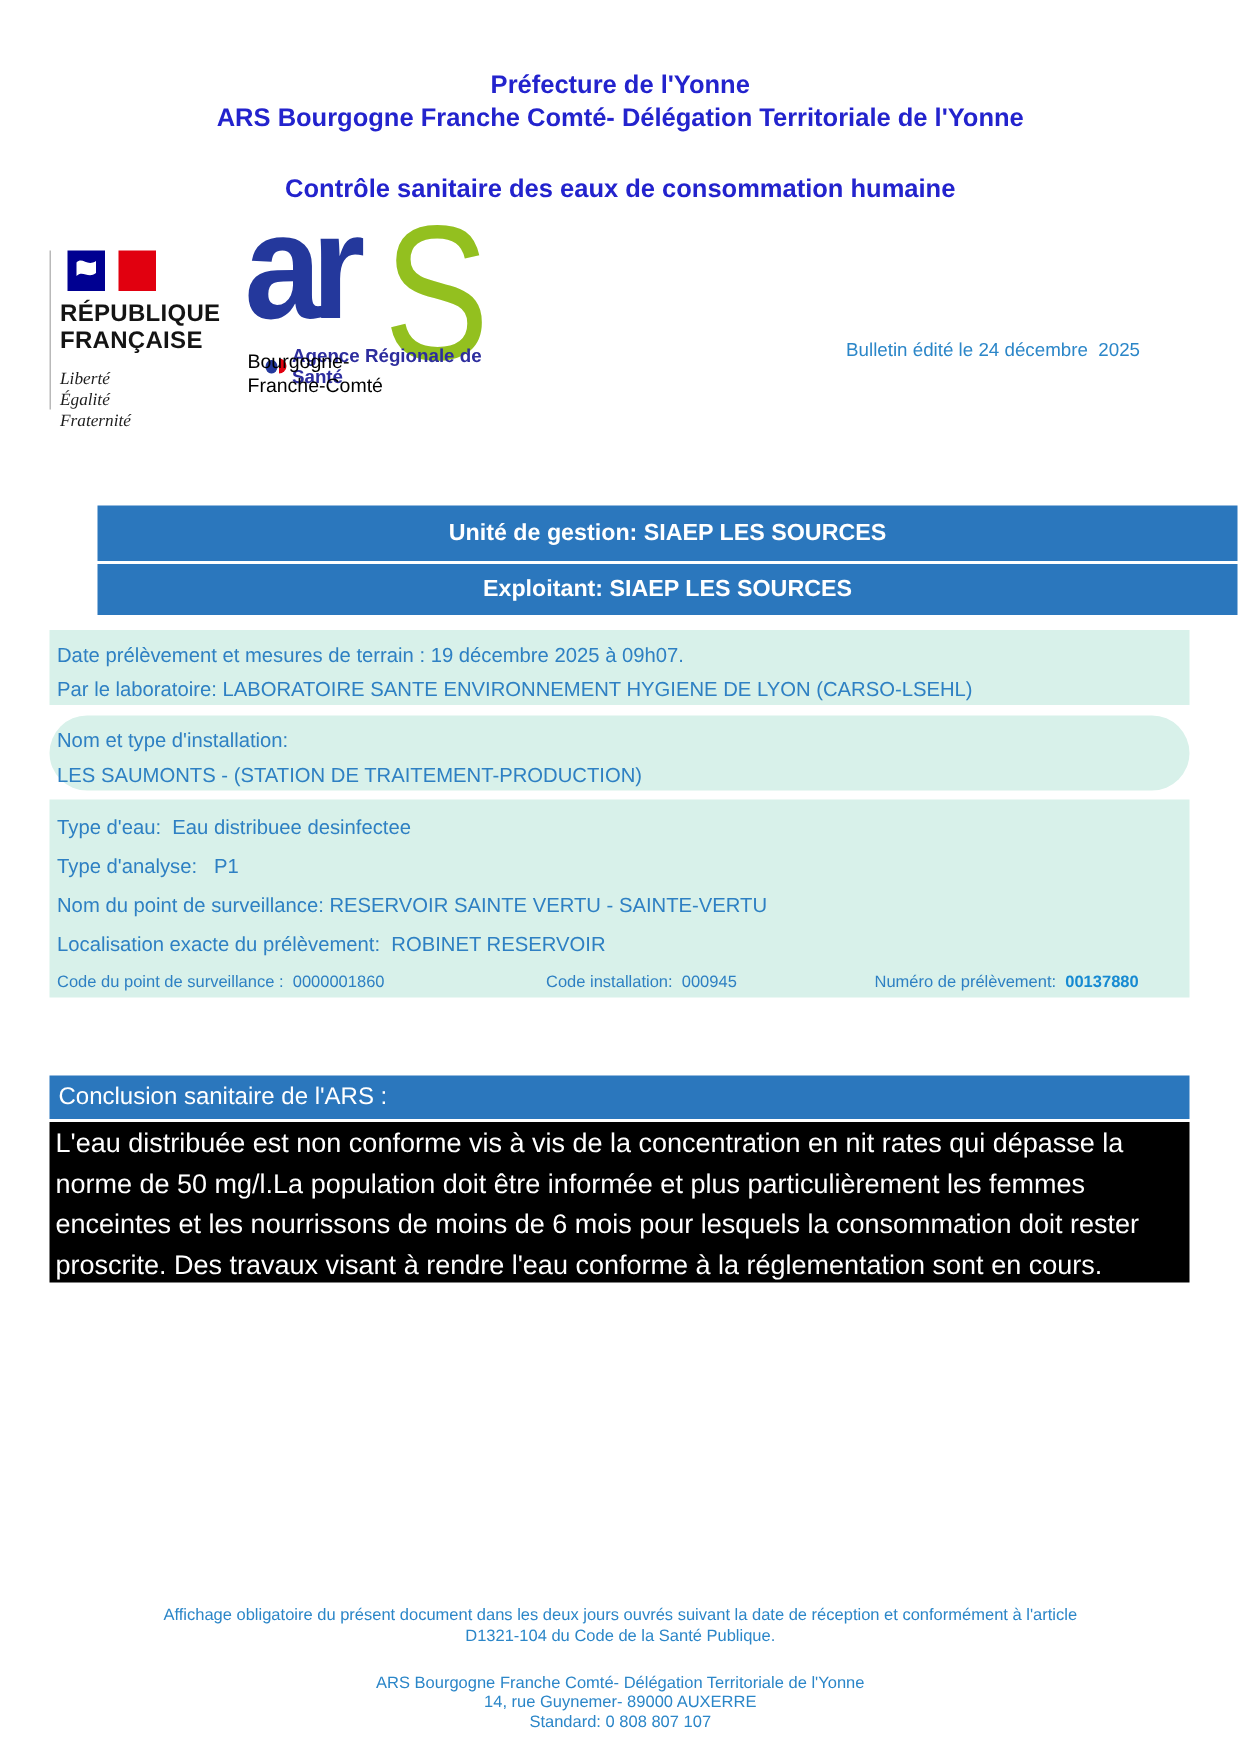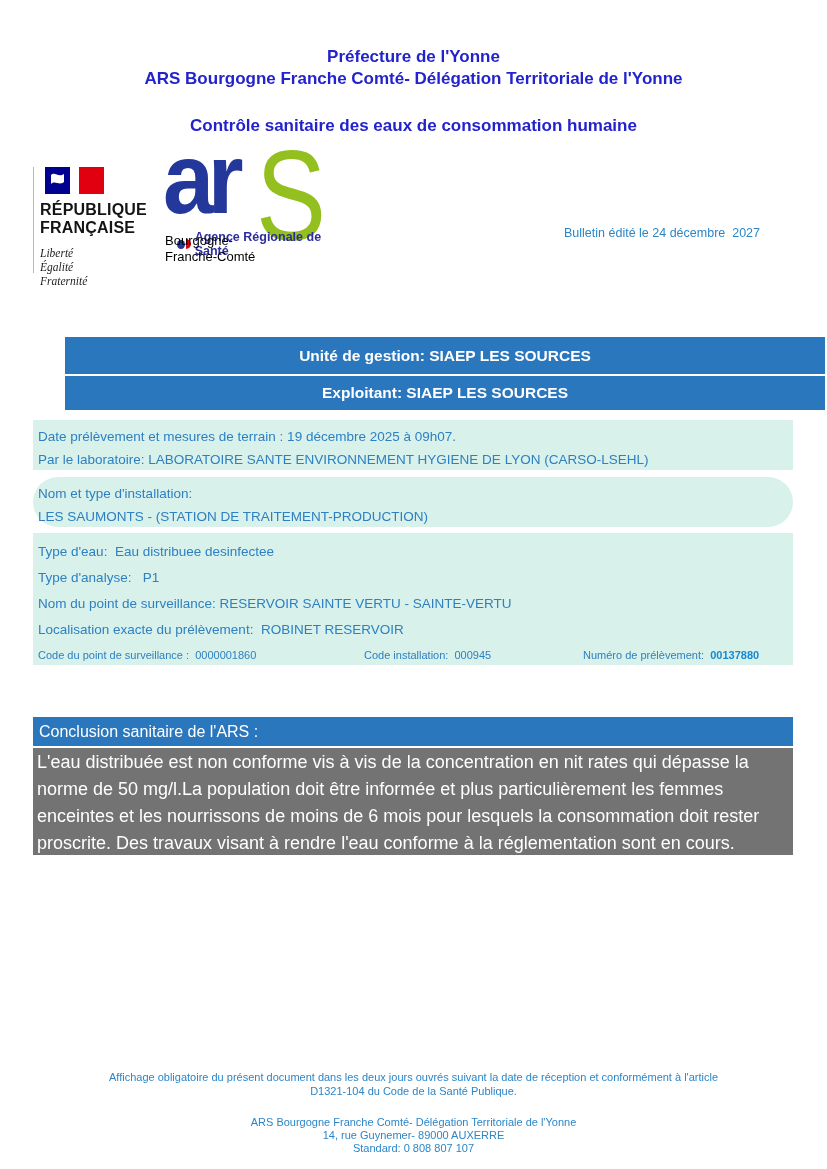--- a/index.html
+++ b/index.html
@@ -68,21 +68,21 @@
   .code-value-bold { font-weight:bold; color:#168ad2; }
 
   
   .conclusion-title {
     position:absolute; left:33px; top:717px; width:760px; height:29px;
     background:#2b77bd; color:#ffffff; font-size:16px; line-height:29px;
     box-sizing:border-box; padding-left:6px;
   }
   .conclusion-body {
     position:absolute; left:33px; top:748px; width:760px; height:107px;
-    background:#737373; color:#ffffff; font-size:18px; line-height:27px;
+    background:#000000; color:#ffffff; font-size:18px; line-height:27px;
     box-sizing:border-box; padding:1px 0 0 4px; overflow:hidden;
   }
 
   
   .footer-notice {
     position:absolute; left:0; top:1070px; width:100%;
     text-align:center; font-size:11px; line-height:14px; color:#2b86c8;
   }
   .footer-address {
     position:absolute; left:0; top:1116px; width:100%;
@@ -129,21 +129,21 @@
       <span class="ars-dot"></span>
       <span class="ars-crescent"></span>
       <span class="ars-tagline-text">Agence Régionale de Santé</span>
     </div>
     <div class="ars-region">
       <div>Bourgogne-</div>
       <div>Franche-Comté</div>
     </div>
   </div>
 
-  <div class="bulletin-date pre">Bulletin édité le 24 décembre  2027</div>
+  <div class="bulletin-date pre">Bulletin édité le 24 décembre  2025</div>
 
   <div class="banner banner-1">Unité de gestion: SIAEP LES SOURCES</div>
   <div class="banner banner-2">Exploitant: SIAEP LES SOURCES</div>
 
   <div class="mint mint-1">
     <div class="pre">Date prélèvement et mesures de terrain : 19 décembre 2025 à 09h07.</div>
     <div class="pre">Par le laboratoire: LABORATOIRE SANTE ENVIRONNEMENT HYGIENE DE LYON (CARSO-LSEHL)</div>
   </div>
 
   <div class="mint mint-2">

